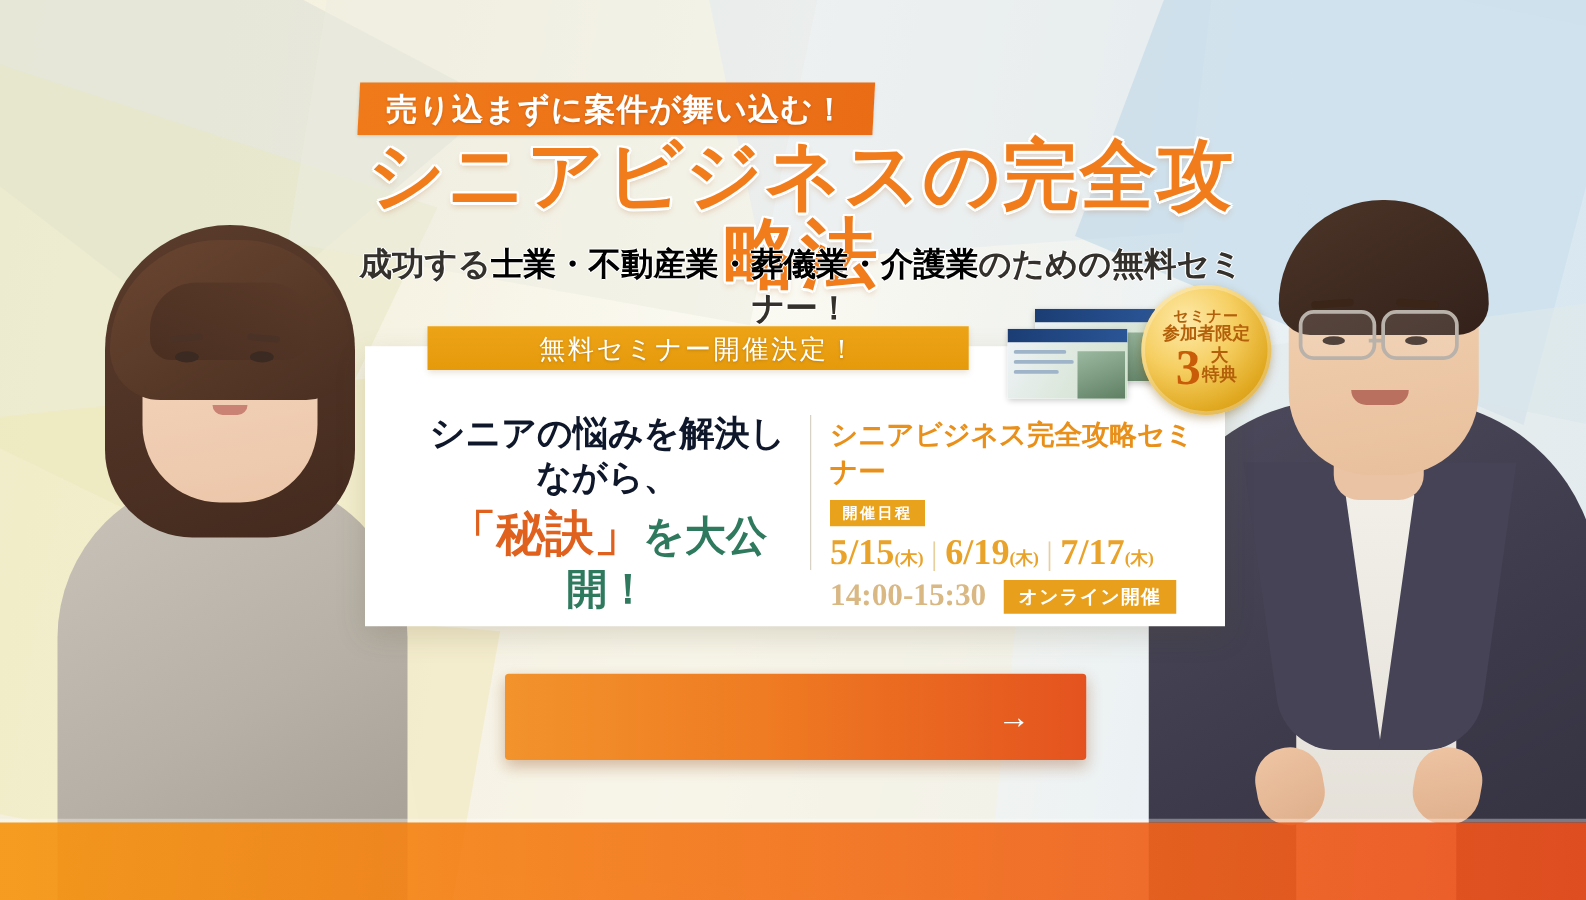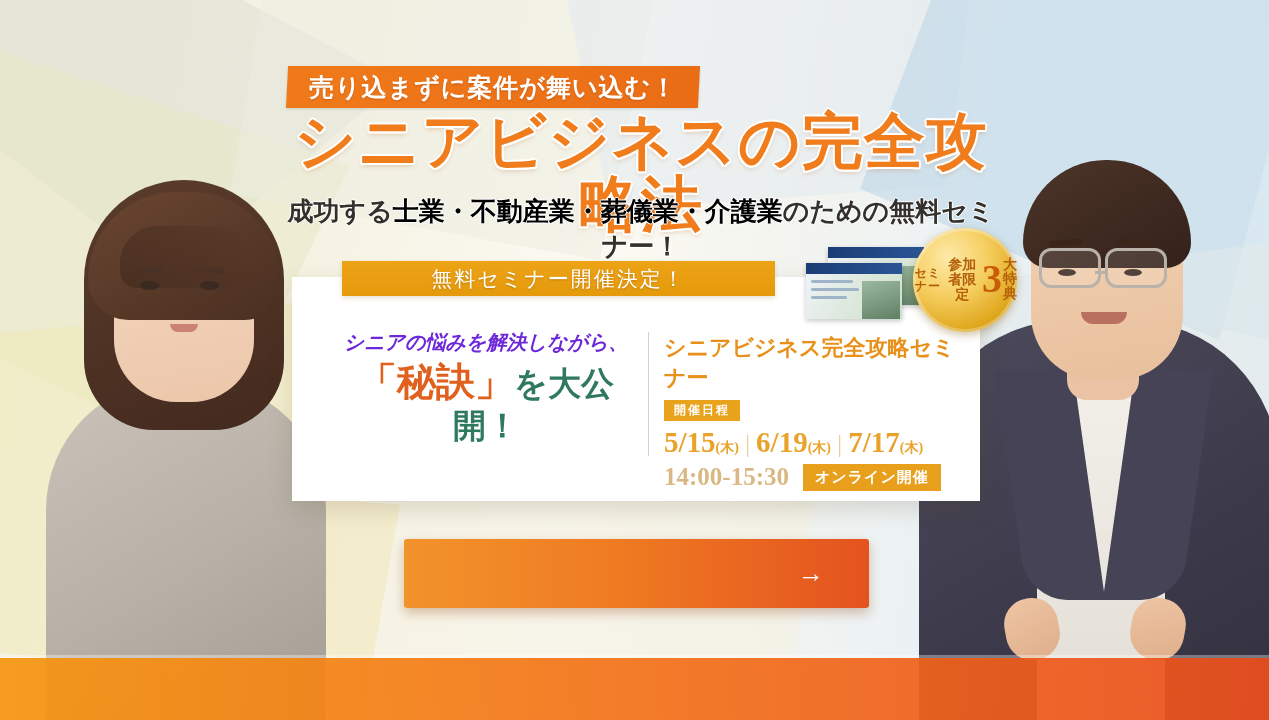--- a/index.html
+++ b/index.html
@@ -124,21 +124,21 @@
   .card-banner{position:absolute;left:342px;top:261px;width:433px;height:35px;
     background:linear-gradient(180deg,#eda316,#e59a0c);
     display:flex;align-items:center;justify-content:center;
     box-shadow:0 2px 5px rgba(120,80,0,.18);}
   .card-banner span{color:#fff;font-size:21px;font-weight:400;letter-spacing:2px;
     text-shadow:0 1px 2px rgba(140,90,0,.45);}
 
   .card-left{position:absolute;left:330px;top:330px;width:312px;text-align:center;}
   .cl-line{font-weight:700;letter-spacing:0px;line-height:1.26;
     text-shadow:0 1px 0 rgba(255,255,255,.6);}
-  .cl1{font-size:20px;color:#6d28d9;font-style:italic;}
+  .cl1{font-size:28px;color:#0f172a;}
   .cl2{font-size:29px;color:#2f7a5e;margin-top:3px;}
   .cl2 .big{font-size:33px;color:#e0601d;}
   .cl3{font-size:33px;color:#2f7a5e;margin-top:2px;}
   .cl3 .big{font-size:39px;color:#e0601d;}
 
   .divider{position:absolute;left:648px;top:332px;width:1px;height:124px;background:#d8d2c6;}
 
   .card-right{position:absolute;left:664px;top:333px;width:300px;}
   .cr-title{font-size:22px;font-weight:700;color:#e9901a;letter-spacing:0px;
     text-shadow:0 1px 0 rgba(255,255,255,.6);}
@@ -163,21 +163,21 @@
   .bk-body{position:absolute;inset:11px 0 0 0;
     background:linear-gradient(120deg,#eef3f7 0%,#dfe9e0 45%,#cfe0cb 100%);}
   .bk-fig{position:absolute;right:2px;bottom:0;width:40%;height:84%;
     background:linear-gradient(160deg,#9bb9a0,#5f7f63);}
   .bk-l{position:absolute;left:5px;height:3px;background:#9fb4c9;border-radius:2px;}
 
   
   .seal{position:absolute;left:913px;top:228px;width:104px;height:104px;border-radius:50%;
     background:radial-gradient(circle at 34% 28%,#fde9a8 0%,#f6cf62 38%,#e0a81f 72%,#c98d10 100%);
     box-shadow:0 3px 8px rgba(120,80,0,.35),inset 0 0 0 3px rgba(255,255,255,.28);
-    display:flex;flex-direction:row;align-items:center;justify-content:center;
+    display:flex;flex-direction:column;align-items:center;justify-content:center;
     color:#b4600b;text-align:center;line-height:1.05;}
   .seal .s1{font-size:12px;font-weight:700;letter-spacing:1px;}
   .seal .s2{font-size:14px;font-weight:700;letter-spacing:0px;margin-top:1px;}
   .seal .s3row{display:flex;align-items:center;gap:1px;margin-top:-1px;}
   .seal .s3{font-size:40px;font-weight:700;line-height:.95;color:#c95c09;}
   .seal .s4{display:flex;flex-direction:column;font-size:14px;font-weight:700;
     line-height:1.02;color:#b4600b;}
 
   
   .cta{position:absolute;left:404px;top:539px;width:465px;height:69px;

